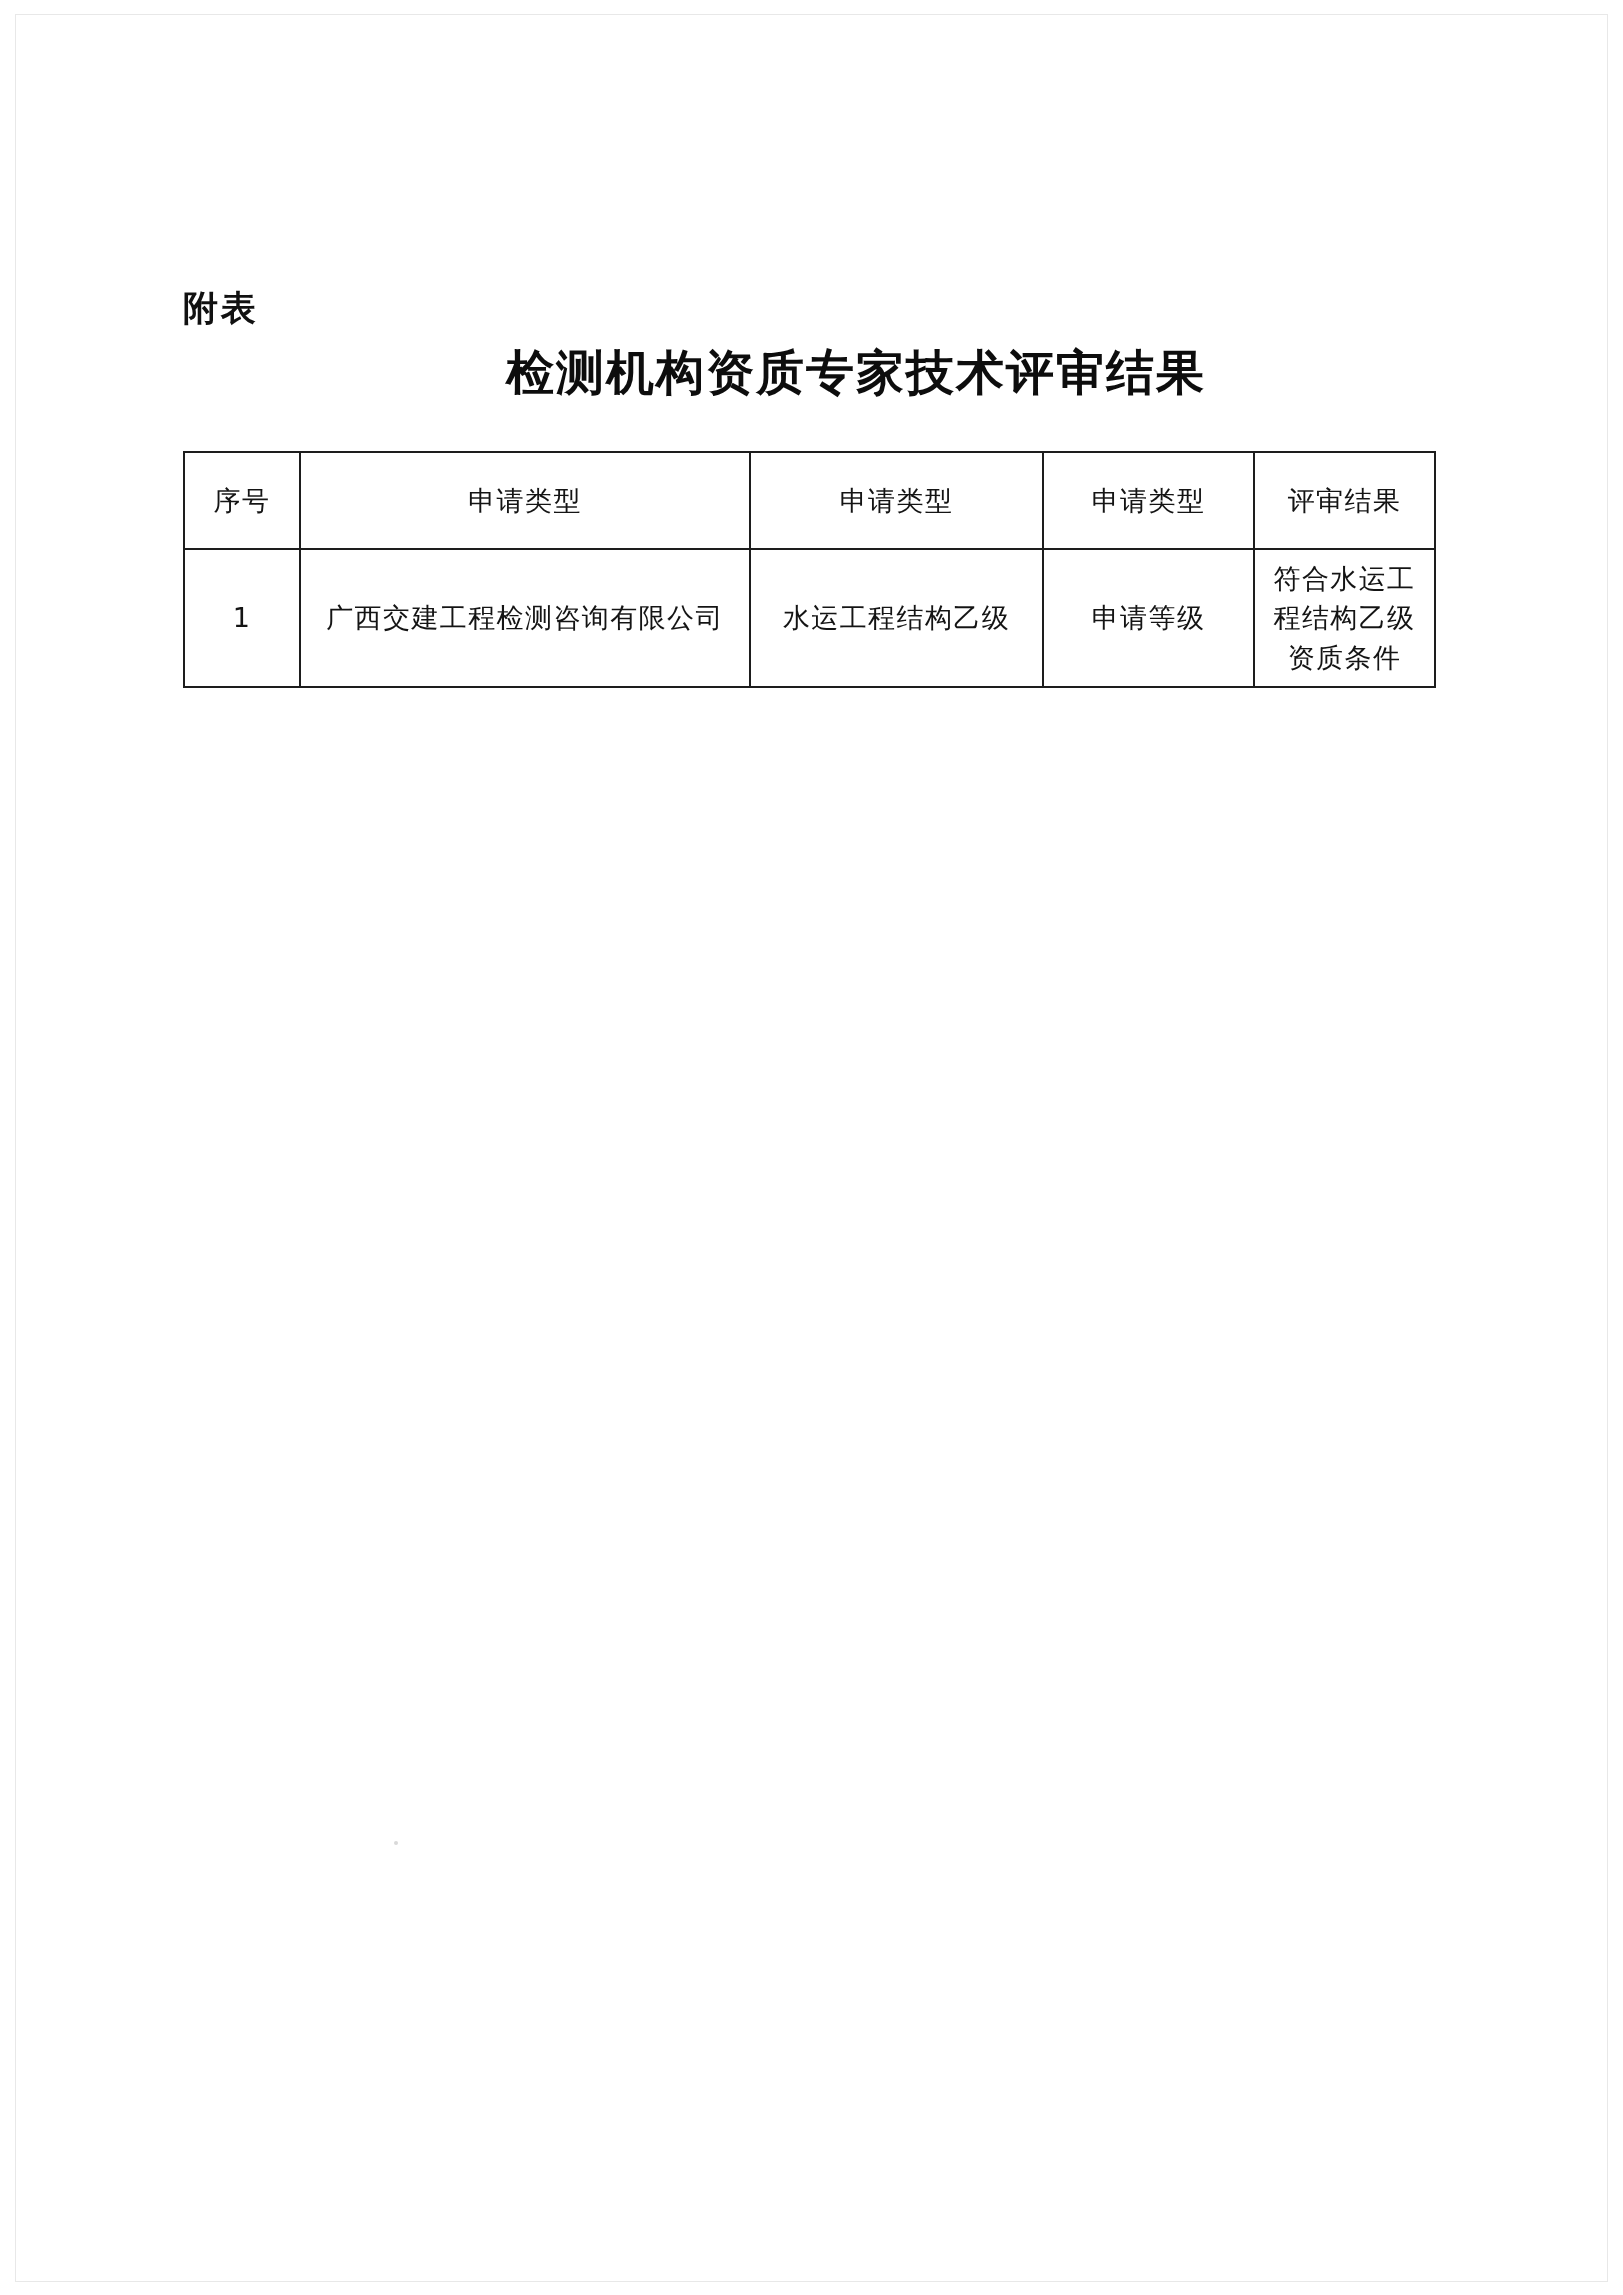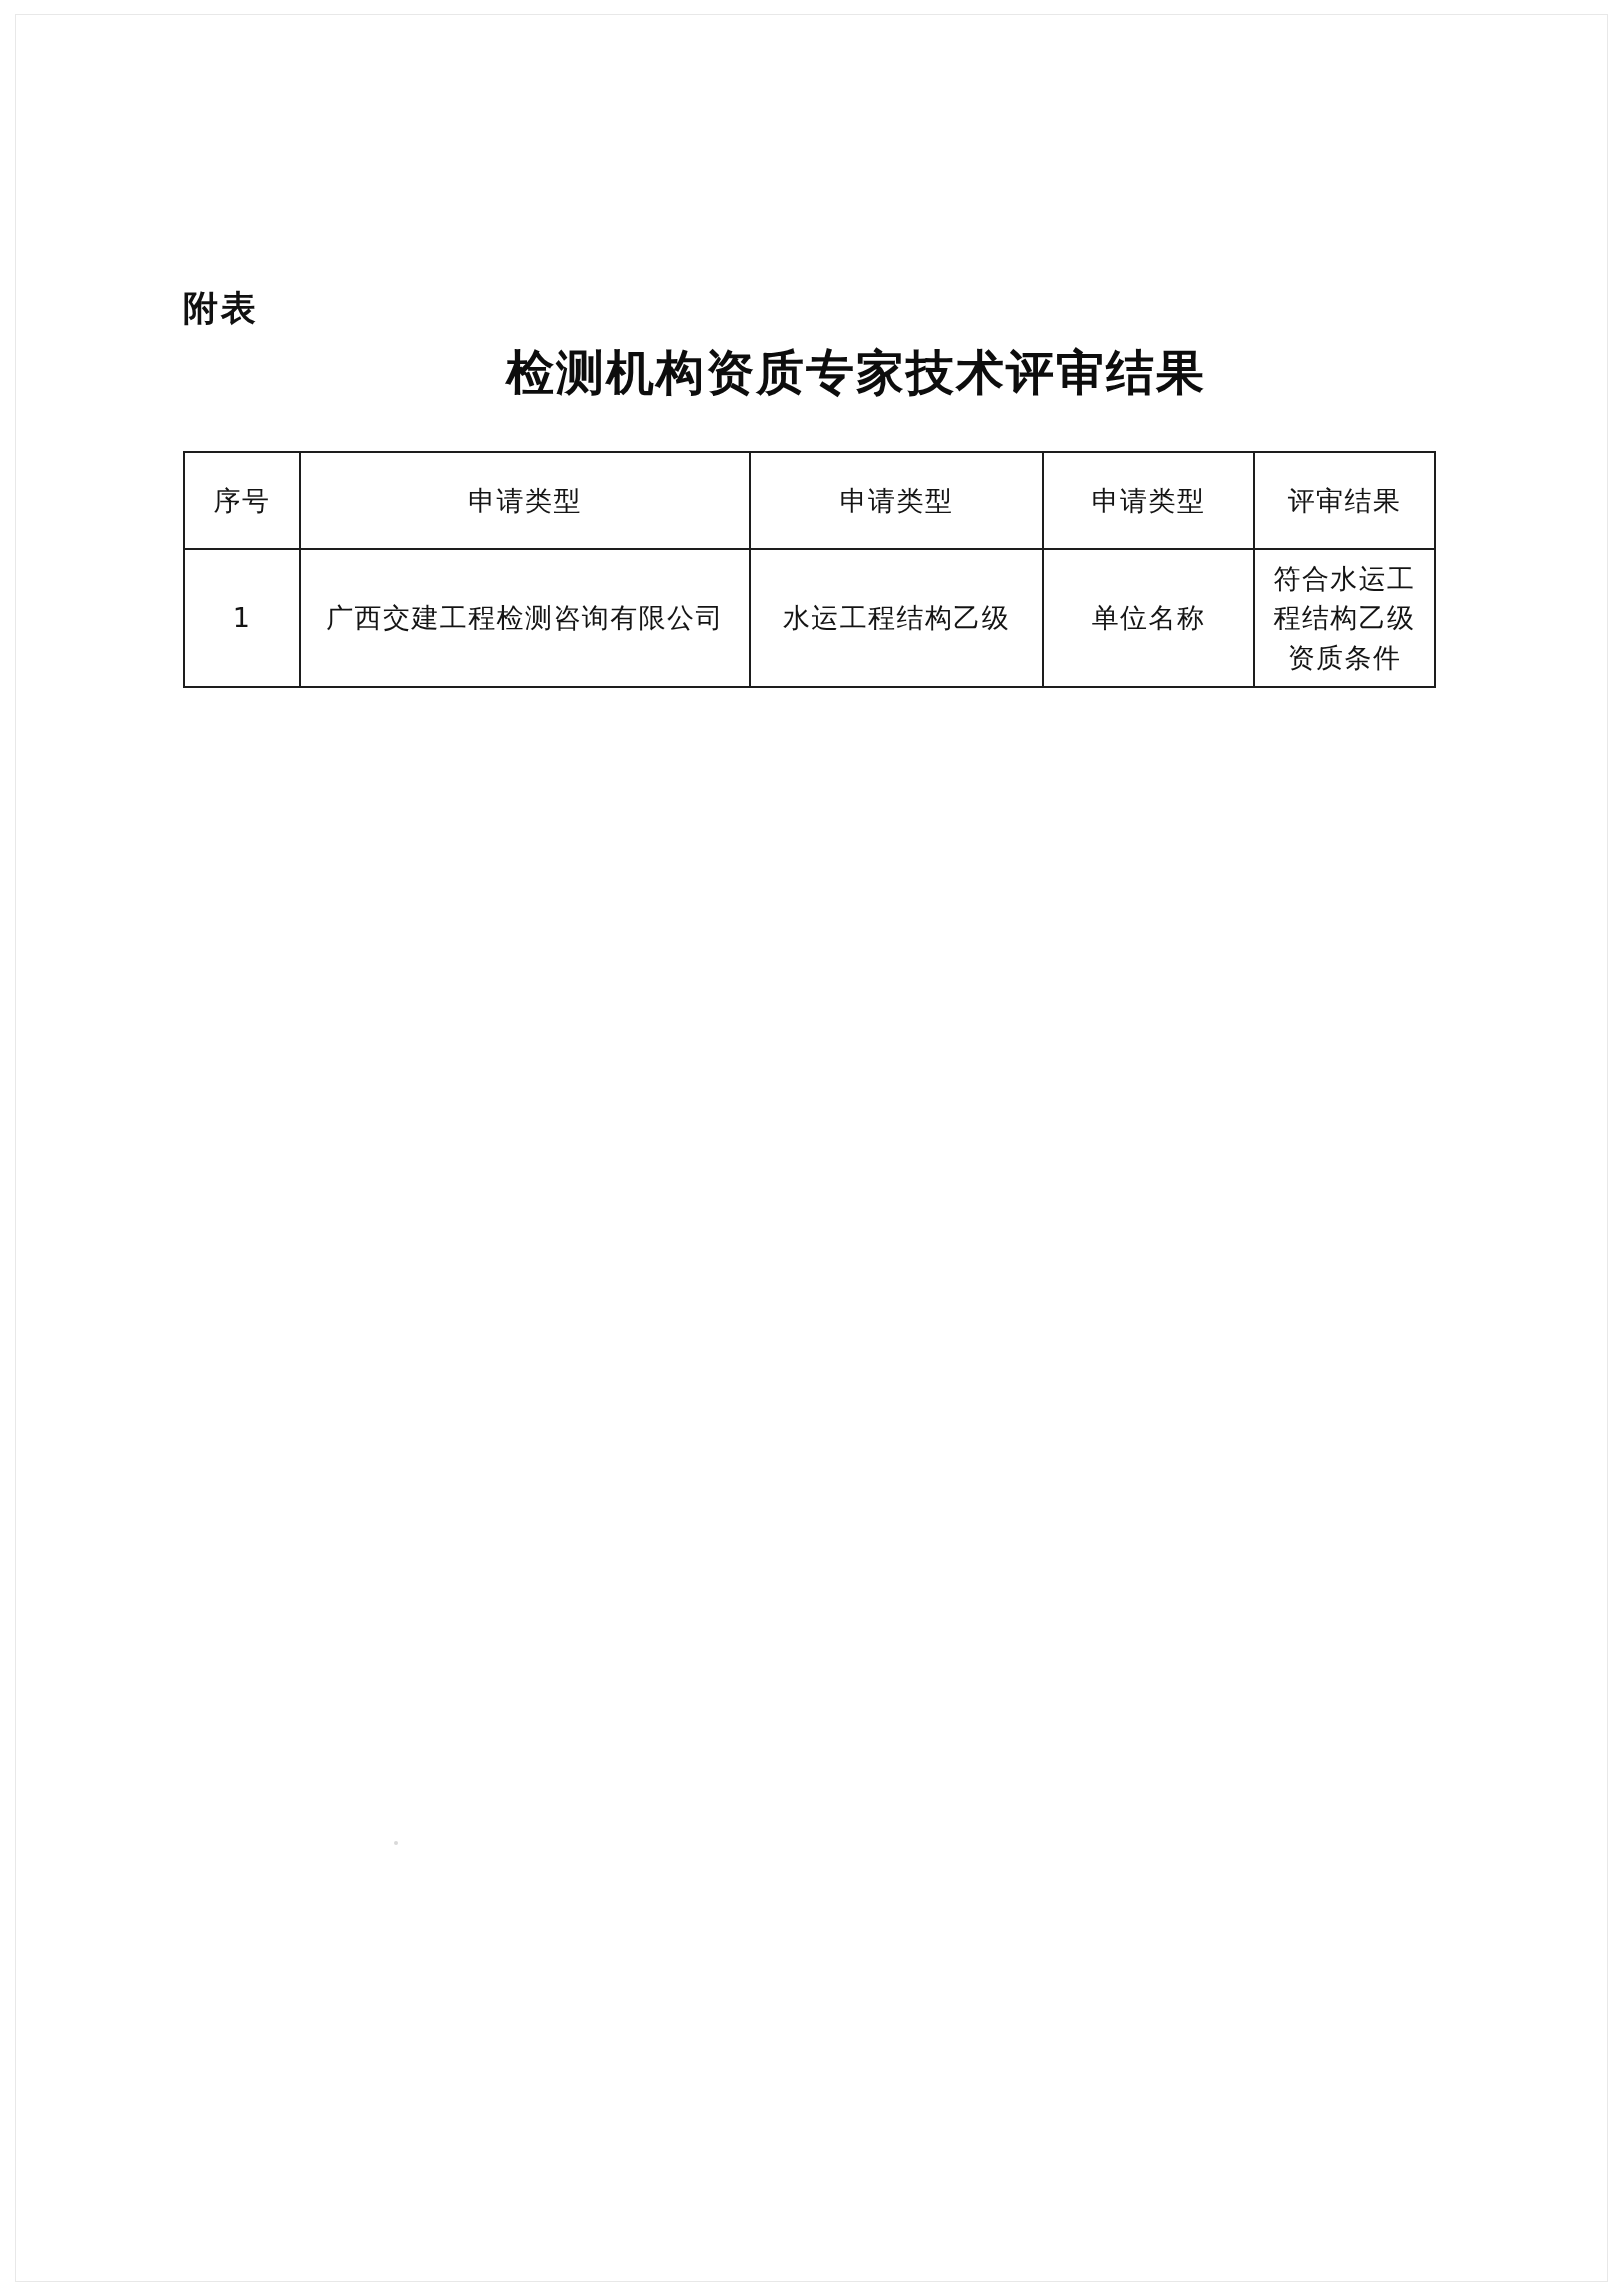--- a/index.html
+++ b/index.html
@@ -144,21 +144,21 @@
           <td>申请类型</td>
           <td>申请类型</td>
           <td>评审结果</td>
         </tr>
       </thead>
       <tbody>
         <tr>
           <td class="cell-no">1</td>
           <td class="cell-name">广西交建工程检测咨询有限公司</td>
           <td class="cell-level">水运工程结构乙级</td>
-          <td class="cell-type">单位名称</td>
+          <td class="cell-type">申请等级</td>
           <td class="cell-result">符合水运工程结构乙级资质条件</td>
         </tr>
       </tbody>
     </table>
   </div>
 
   <div class="artifact"></div>
 </div>
 
 

